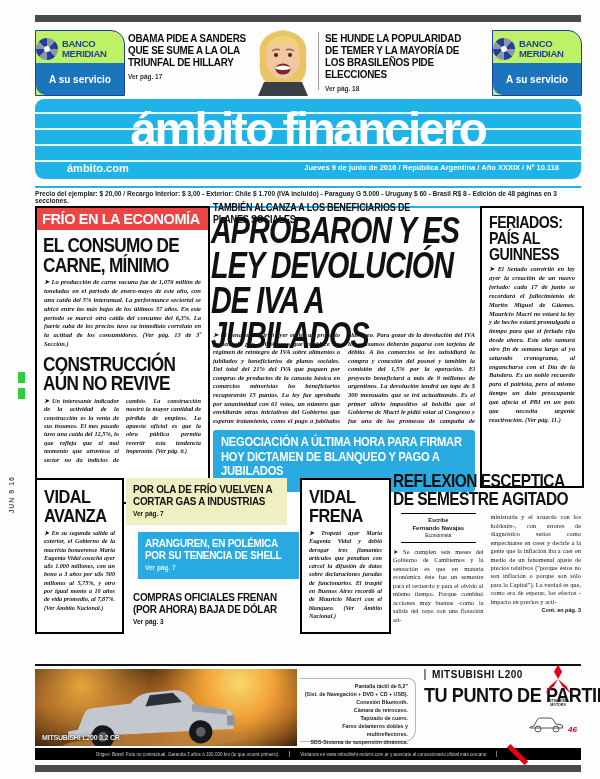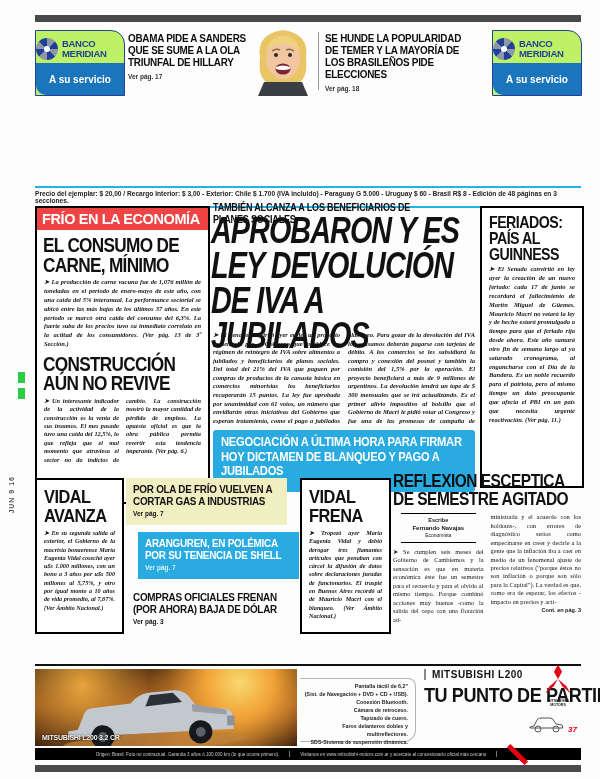--- a/index.html
+++ b/index.html
@@ -174,20 +174,29 @@
   </div>
 
   <div class="abs banco" style="left:492px;top:30px;">
     <div class="banco-logo-row">
       <div class="pinwheel"></div>
       <div class="banco-name">BANCO MERIDIAN</div>
     </div>
     <div class="banco-tag">A su servicio</div>
   </div>
 
+  <div class="abs masthead">
+    <div class="mh-line" style="top:13px;"></div>
+    <div class="mh-line" style="top:29px;"></div>
+    <div class="mh-line" style="top:45px;"></div>
+    <div class="mh-line" style="top:61px;"></div>
+    <div class="mh-title">ámbito financiero</div>
+    <div class="mh-site">ámbito.com</div>
+    <div class="mh-date">Jueves 9 de junio de 2016 / República Argentina / Año XXXIX / Nº 10.118</div>
+  </div>
 
   <div class="abs price-wrap">
     <div class="price-text">Precio del ejemplar: $ 20,00 / Recargo Interior: $ 3,00 - Exterior: Chile $ 1.700 (IVA incluido) - Paraguay G 5.000 - Uruguay $ 60 - Brasil R$ 8 - Edición de 48 páginas en 3 secciones.</div>
   </div>
 
   <div class="abs frame left-box">
     <div class="lb-label">FRÍO EN LA ECONOMÍA</div>
     <div class="lb-title cond">EL CONSUMO DE CARNE, MÍNIMO</div>
     <div class="lb-body serif-it">➤ La producción de carne vacuna fue de 1,076 millón de toneladas en el período de enero-mayo de este año, con una caída del 5% interanual. La performance sectorial se ubicó entre las más bajas de los últimos 37 años. En este período se marcó otra caída del consumo del 6,3%. La fuerte suba de los precios tuvo su inmediato correlato en la actitud de los consumidores. (Ver pág. 13 de 3ª Sección.)</div>
     <div class="lb-title cond">CONSTRUCCIÓN AÚN NO REVIVE</div>
@@ -289,21 +298,21 @@
     </svg>
     <div class="mmc-brand">MITSUBISHI MOTORS</div>
   </div>
 
   <div class="abs sketch">
     <svg width="38" height="20" viewBox="0 0 38 20">
       <path d="M2 13 L6 12 L9 6 Q10 4 13 4 L22 4 Q25 4 26 7 L28 10 L34 11 L35 14 L2 14 Z" fill="none" stroke="#555" stroke-width="1"></path>
       <circle cx="10" cy="15" r="3" fill="none" stroke="#555" stroke-width="1"></circle>
       <circle cx="28" cy="15" r="3" fill="none" stroke="#555" stroke-width="1"></circle>
     </svg>
-    <span class="sketch-num">37</span>
+    <span class="sketch-num">46</span>
   </div>
 
   <div class="abs legal">
     <span>Origen: Brasil. Foto no contractual. Garantía 3 años ó 100.000 km (lo que ocurra primero).</span>
     <span class="sep"></span>
     <span>Visitanos en www.mitsubishi-motors.com.ar y acercate al concesionario oficial más cercano</span>
     <span class="sep"></span>
     <span class="legal-logo"></span>
   </div>
 

